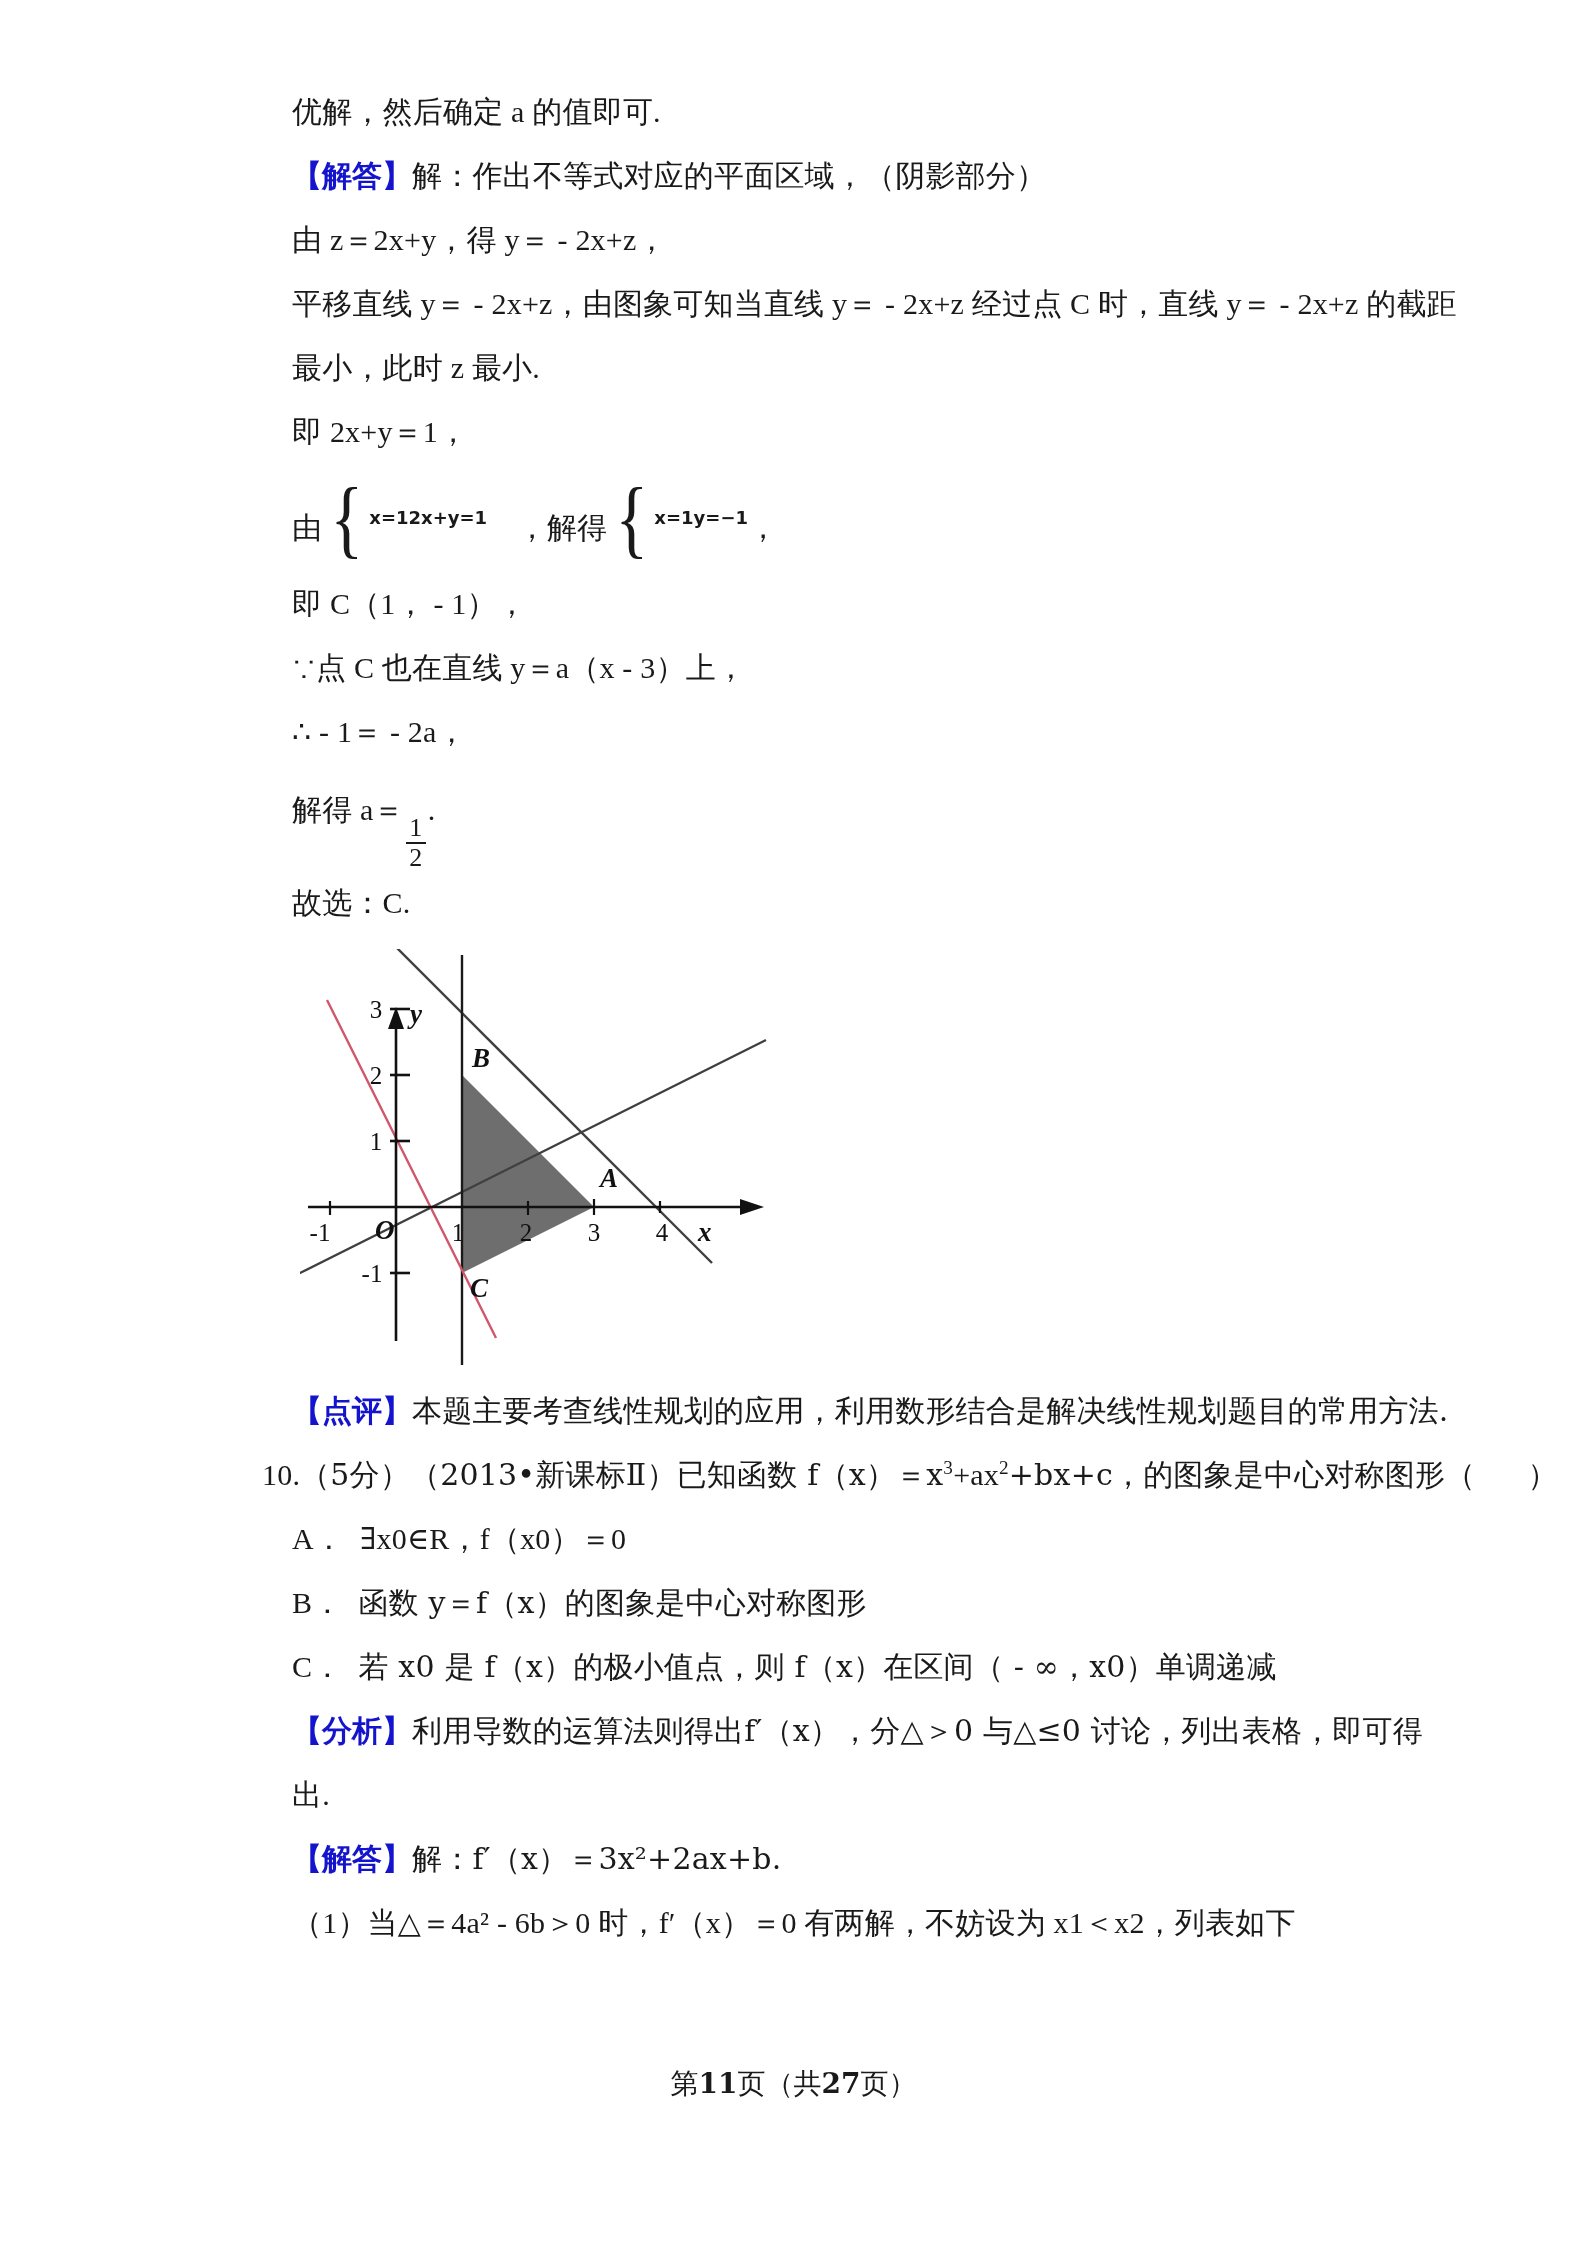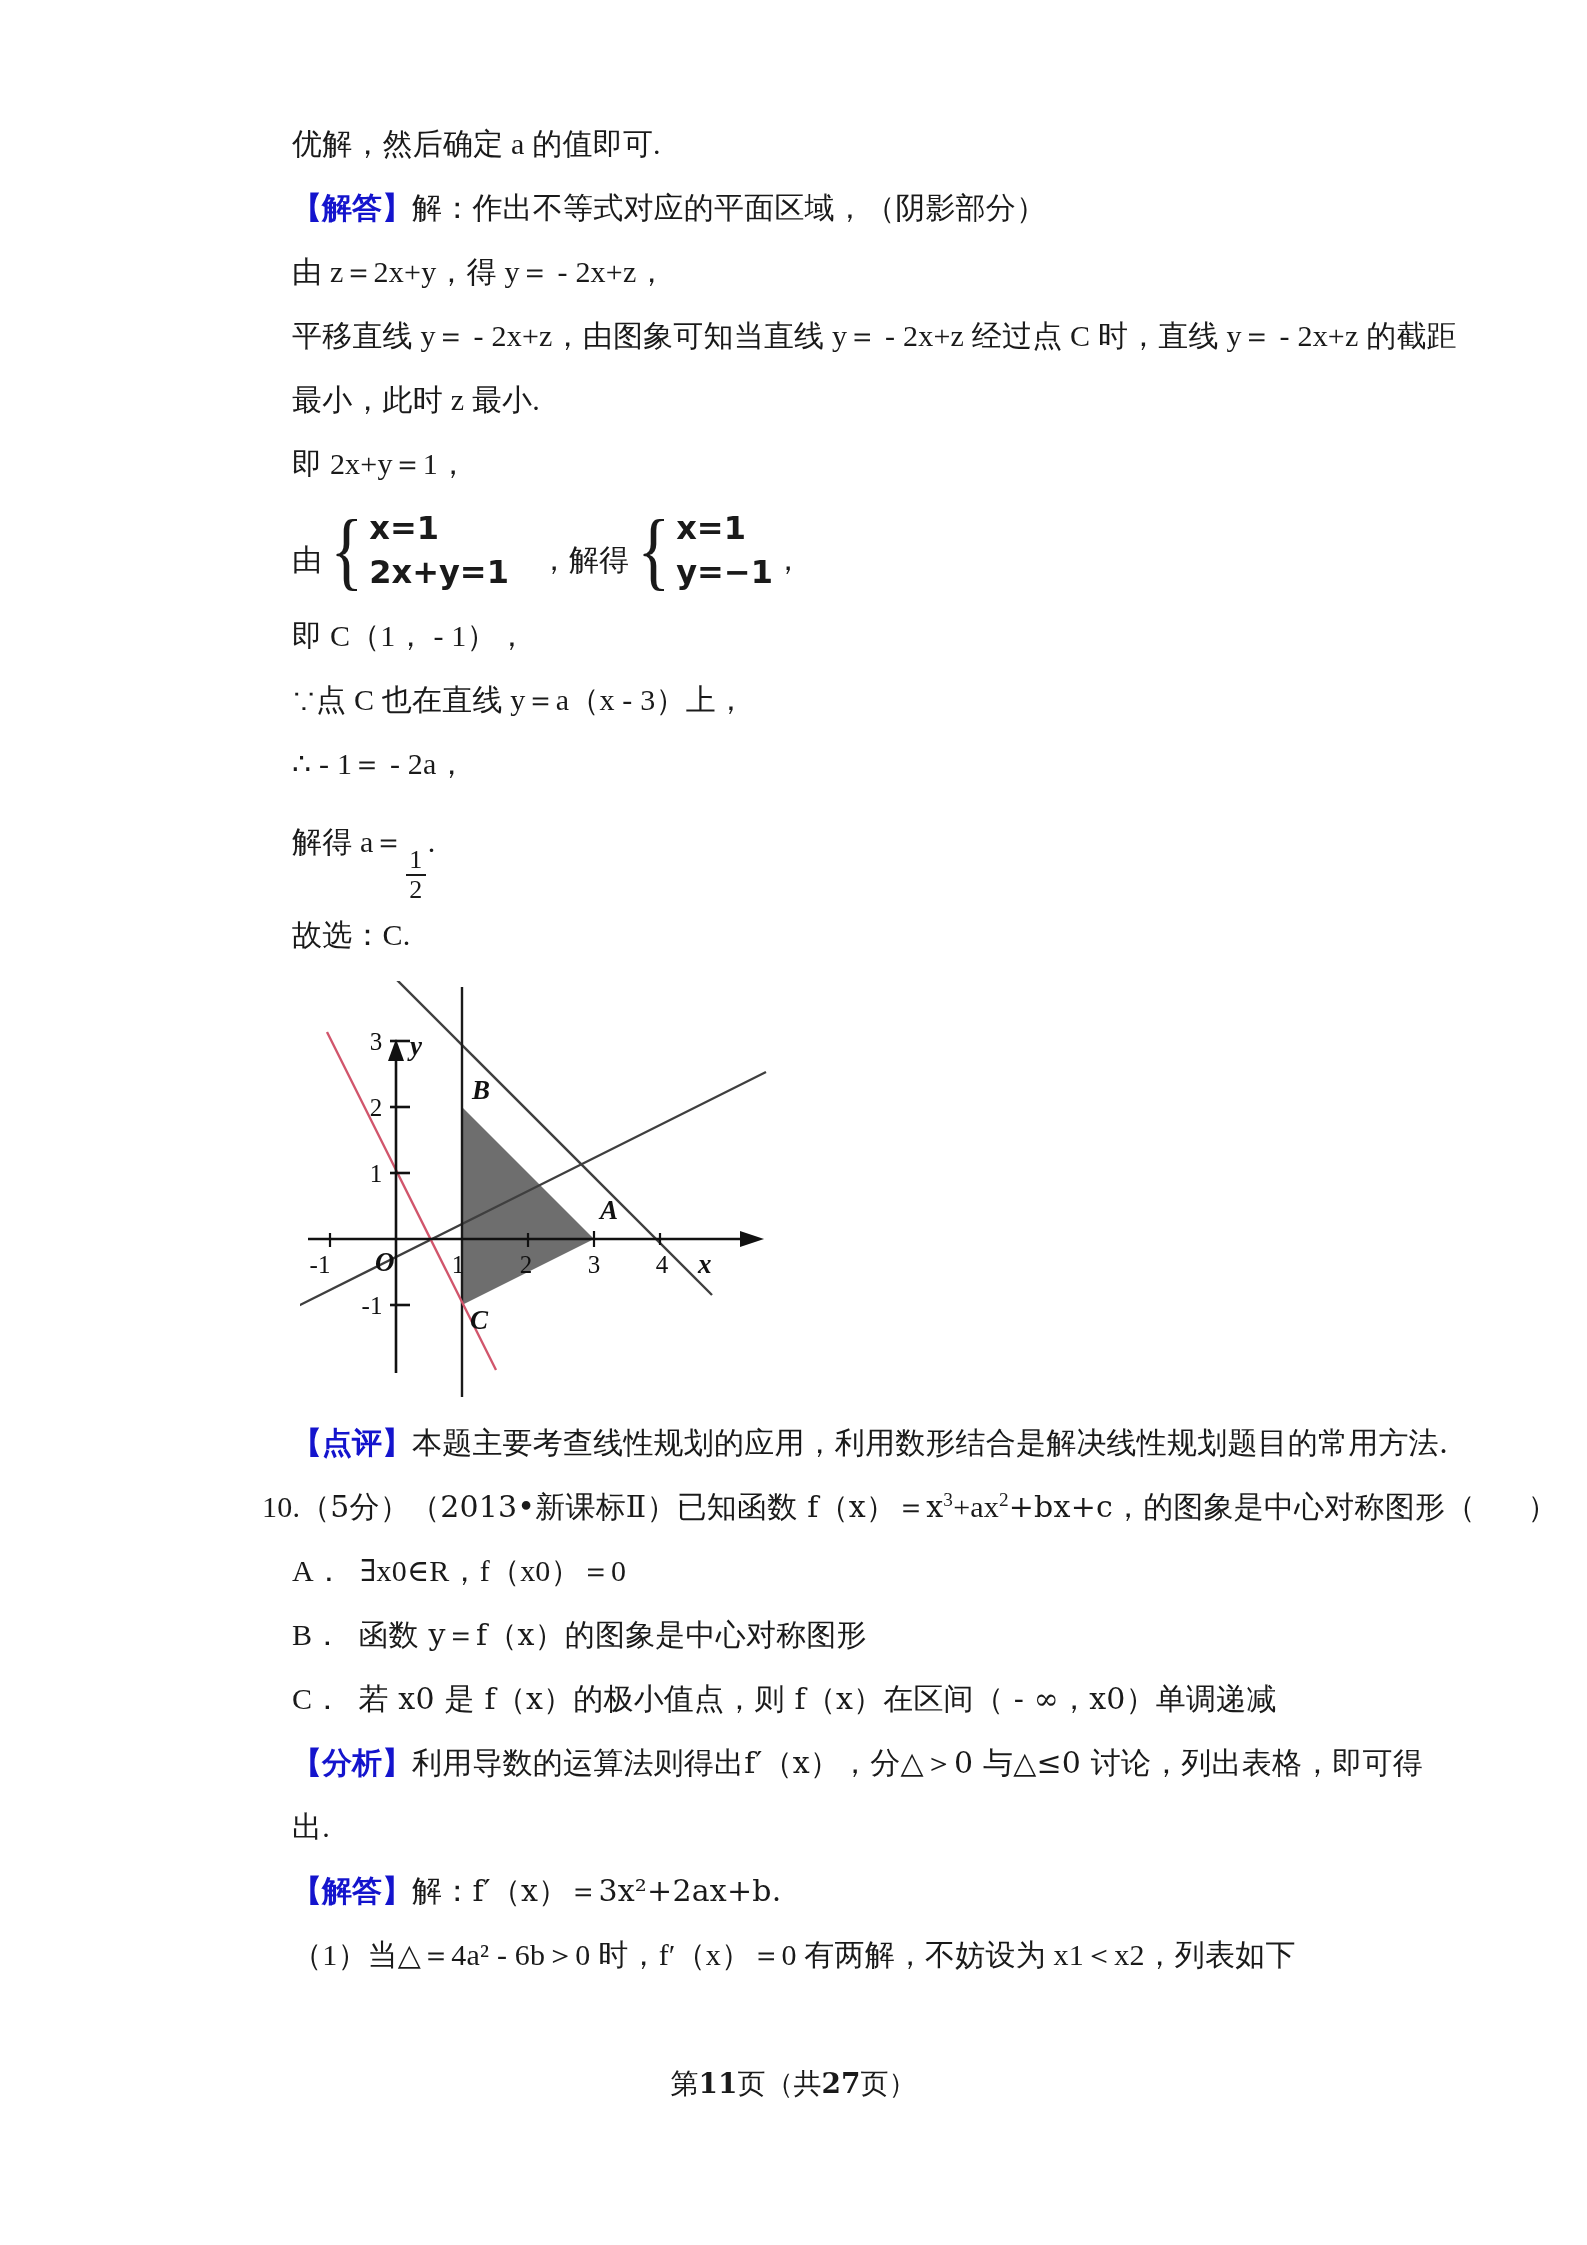--- a/index.html
+++ b/index.html
@@ -5,21 +5,21 @@
   html,body{margin:0;padding:0;background:#ffffff;}
   body{
     width:1587px;height:2245px;position:relative;overflow:hidden;
     font-family:"Liberation Serif","DejaVu Serif",serif;
     color:#1a1a1a;
     -webkit-font-smoothing:antialiased;
   }
   .page{
     position:absolute;left:0;top:0;width:1587px;height:2245px;
     box-sizing:border-box;
-    padding:112px 175px 0 262px;
+    padding:80px 175px 0 262px;
   }
   
   .line{
     font-size:30px;
     line-height:64px;
     white-space:nowrap;
     letter-spacing:0.2px;
   }
   .indent{padding-left:30px;}
   .hang{padding-left:0px;}
@@ -36,23 +36,23 @@
     display:flex;align-items:center;height:108px;padding-left:30px;
   }
   .sysrow .lead{line-height:1;}
   .brace{
     display:inline-block;position:relative;
     font-size:86px;font-family:"Liberation Serif",serif;
     line-height:0.82;font-weight:300;transform:scaleX(0.8);
     margin:0 2px 0 4px;
   }
   .eqs{
-    display:inline-flex;flex-direction:column;justify-content:center;
+    display:inline-flex;flex-direction:row;justify-content:center;
     font-family:"DejaVu Sans","Liberation Sans",sans-serif;
-    font-weight:700;font-size:32px;line-height:44px;
+    font-weight:700;font-size:18px;line-height:44px;
   }
   .eqs span{display:block;}
 
   
   .fracwrap{display:inline-flex;flex-direction:column;align-items:center;
     vertical-align:-0.52em;margin:0 2px;line-height:1;}
   .fracwrap .n{font-size:26px;padding:0 3px 1px;}
   .fracwrap .bar{height:2px;background:#1a1a1a;width:100%;min-width:20px;}
   .fracwrap .d{font-size:26px;padding:1px 3px 0;}
   .fracline{line-height:92px;}

